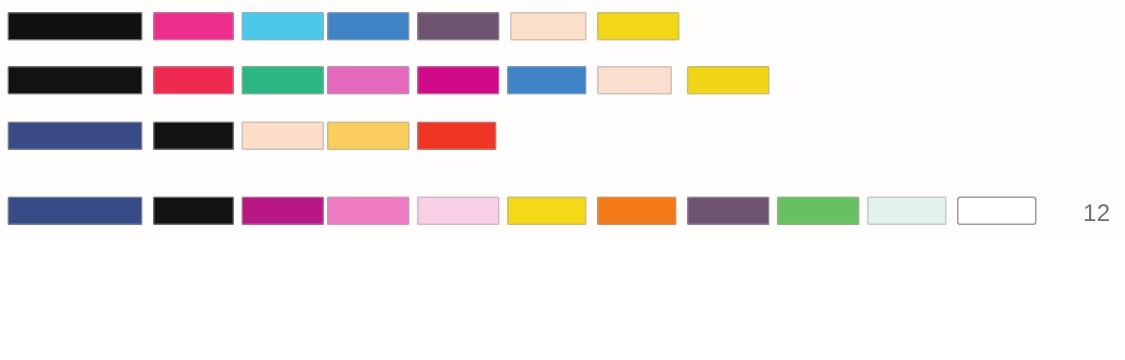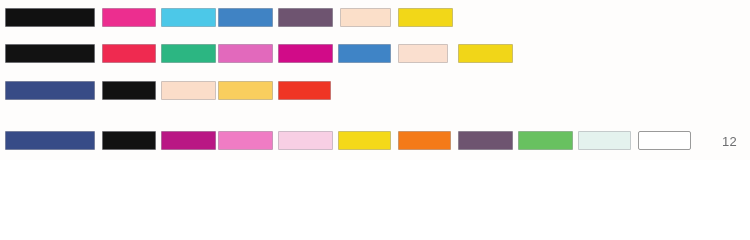--- a/index.html
+++ b/index.html
@@ -40,21 +40,21 @@
   .swatch.outlined {
     border: 1px solid #9a9a9a;
     border-radius: 2px;
   }
   .swatch.dark {
     border-color: rgba(140,140,145,0.75);
   }
   #page-number {
     position: absolute;
     color: #6d6e70;
-    font-size: 13px;
+    font-size: 16px;
     line-height: 1;
     letter-spacing: 0.2px;
     font-family: "Liberation Sans", sans-serif;
   }
 </style>
 </head>
 <body>
 
 <div id="swatch-sheet" style="background: rgb(254, 253, 252);">
     <div class="swatch-row" style="top: 8px;">

